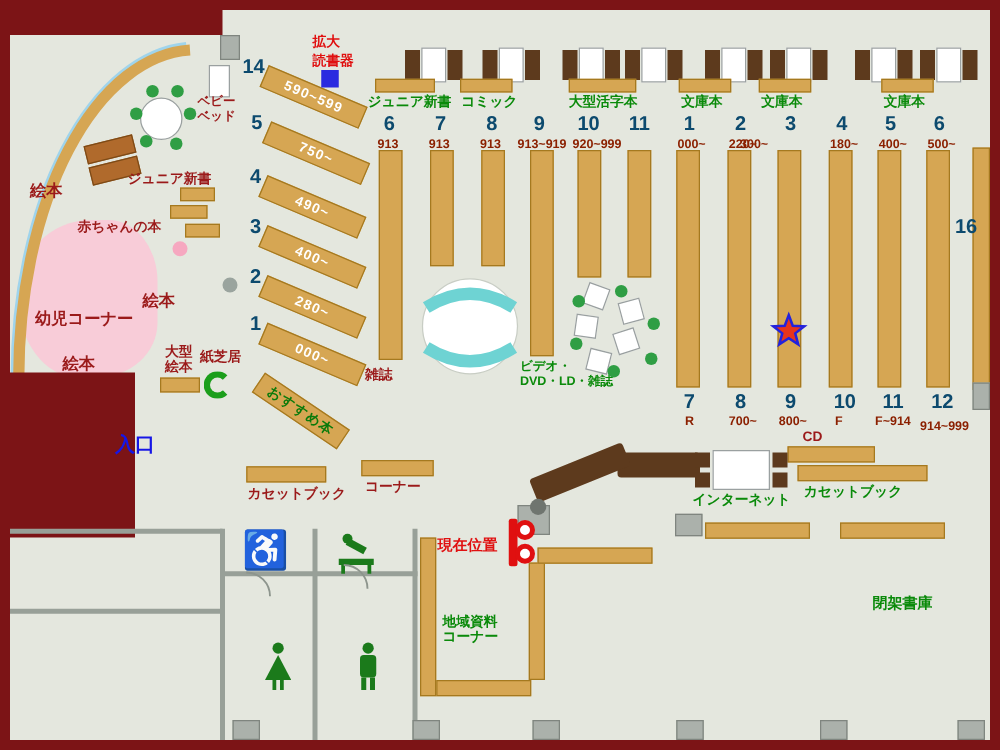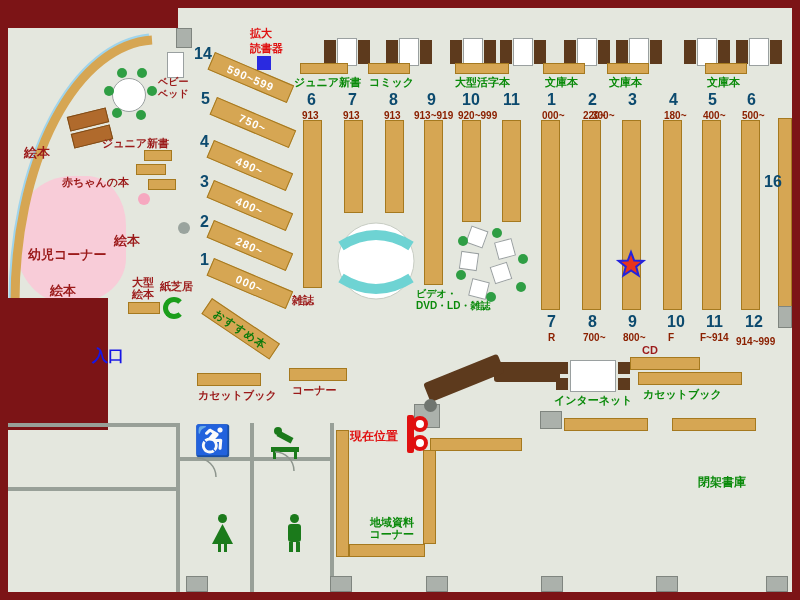--- a/index.html
+++ b/index.html
@@ -234,21 +234,21 @@
 
   <div class="abs shelf" style="left:197px;top:373px;width:64px;height:13px"></div>
   <div class="abs lred" style="left:198px;top:389px">カセットブック</div>
   <div class="abs shelf" style="left:289px;top:368px;width:58px;height:13px"></div>
   <div class="abs lred" style="left:292px;top:384px">コーナー</div>
 
   <div class="abs shelf" style="left:336px;top:430px;width:13px;height:127px"></div>
   <div class="abs shelf" style="left:349px;top:544px;width:76px;height:13px"></div>
   <div class="abs shelf" style="left:423px;top:450px;width:13px;height:94px"></div>
   <div class="abs shelf" style="left:430px;top:438px;width:92px;height:13px"></div>
-  <div class="abs lgreen pre" style="left:354px;top:516px;text-align:right;width:60px">地域資料
+  <div class="abs lgreen pre" style="left:354px;top:492px;text-align:left;width:60px">地域資料
 コーナー</div>
 
   <div class="abs lgreen" style="left:698px;top:476px;font-size:12px">閉架書庫</div>
 
   <div class="abs gwall" style="left:8px;top:423px;width:170px;height:4px"></div>
   <div class="abs gwall" style="left:8px;top:487px;width:170px;height:4px"></div>
   <div class="abs gwall" style="left:176px;top:423px;width:4px;height:169px"></div>
   <div class="abs gwall" style="left:176px;top:457px;width:158px;height:4px"></div>
   <div class="abs gwall" style="left:250px;top:423px;width:4px;height:169px"></div>
   <div class="abs gwall" style="left:330px;top:423px;width:4px;height:169px"></div>

